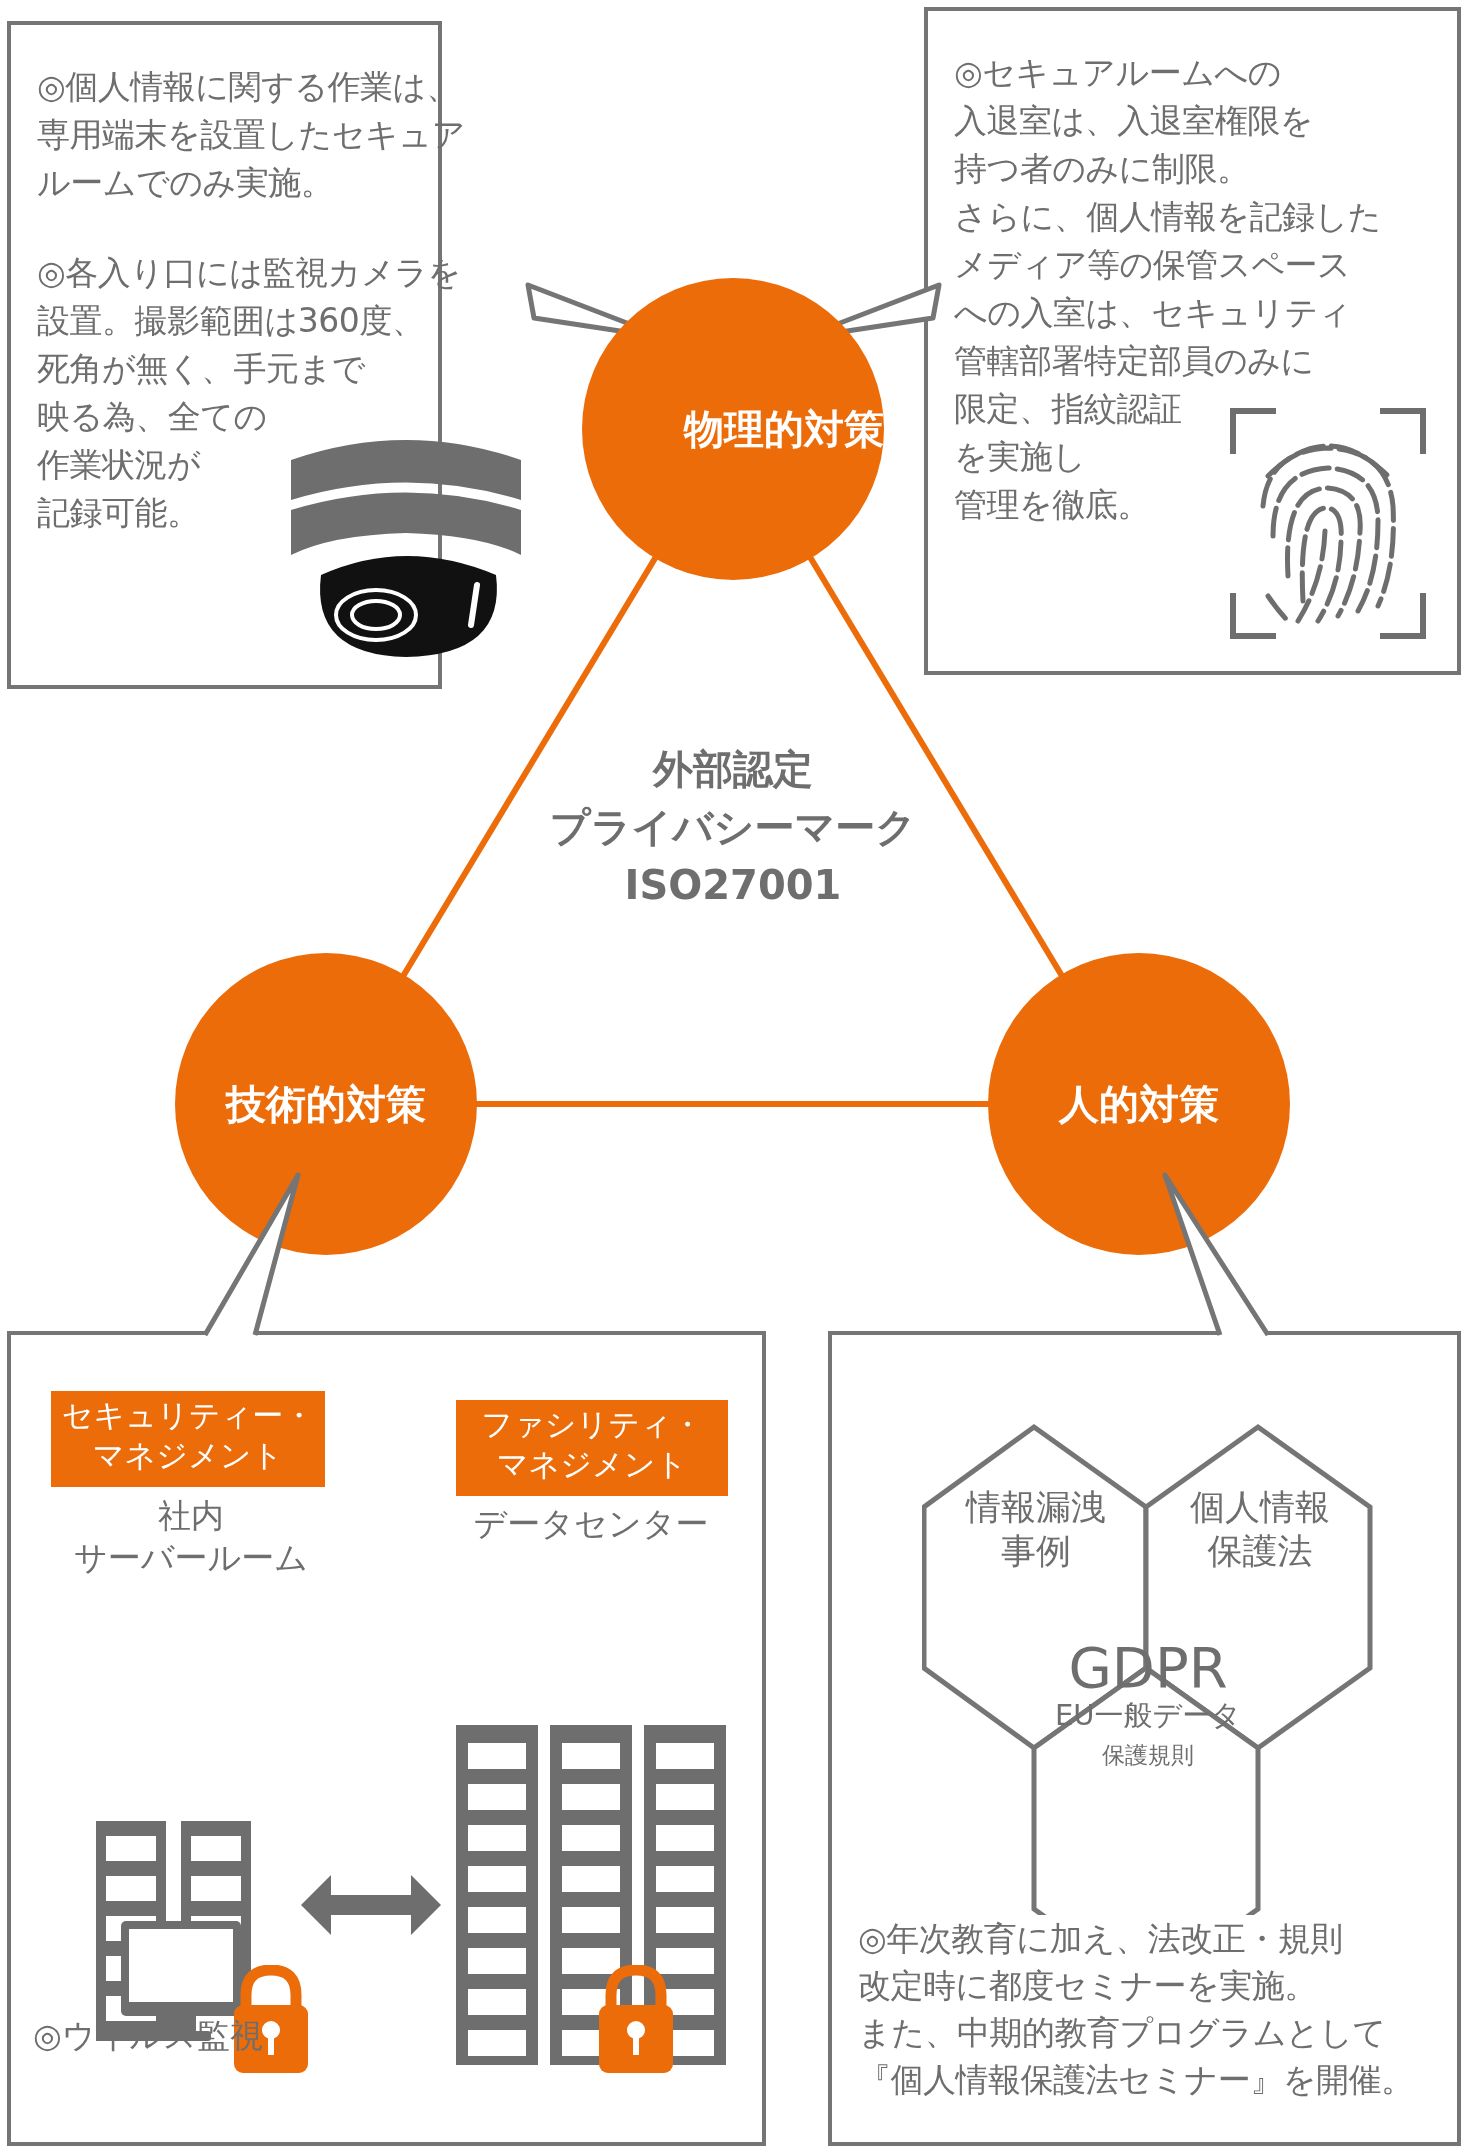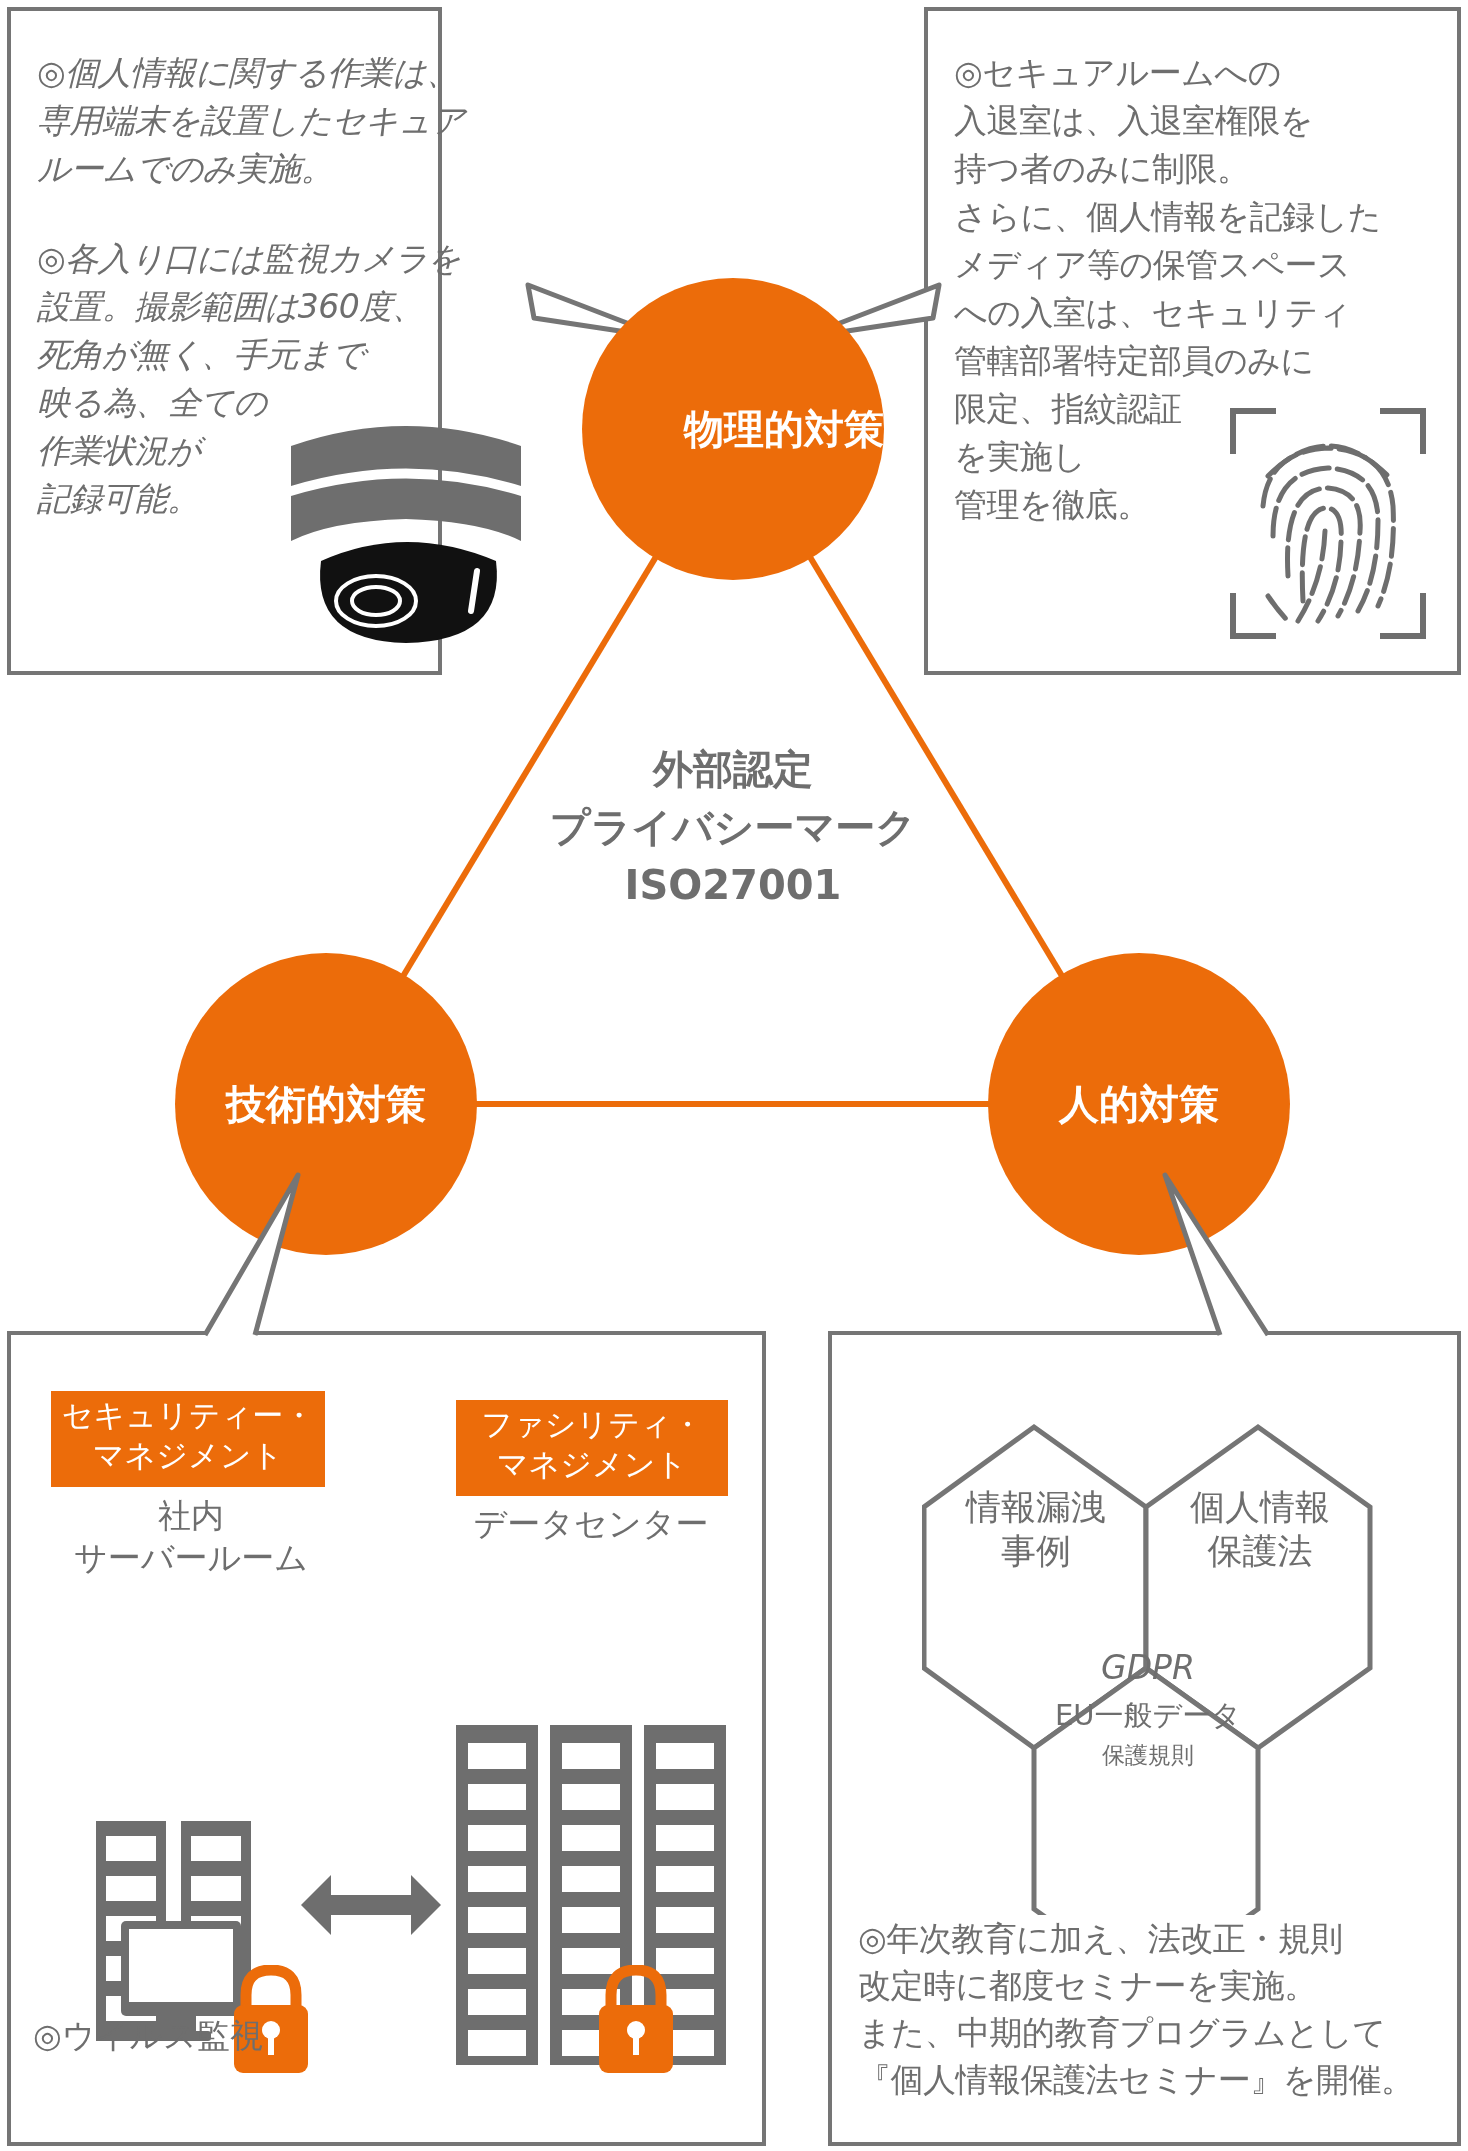--- a/index.html
+++ b/index.html
@@ -21,21 +21,21 @@
 </style>
 </head>
 <body>
 
 <svg class="abs" style="left:0;top:0;" width="1468" height="2151">
   <line x1="733" y1="429" x2="326" y2="1104" stroke="#ec6c0a" stroke-width="6"></line>
   <line x1="733" y1="429" x2="1139" y2="1104" stroke="#ec6c0a" stroke-width="6"></line>
   <line x1="326" y1="1104" x2="1139" y2="1104" stroke="#ec6c0a" stroke-width="6"></line>
 </svg>
 
-<div class="box" style="left:7px;top:7px;width:435px;height:668px;font-style:italic;">
+<div class="box" style="left:7px;top:21px;width:435px;height:668px;">
   <div class="txt" style="left:26px;top:38px;">◎個人情報に関する作業は、
 専用端末を設置したセキュア
 ルームでのみ実施。</div>
   <div class="txt" style="left:26px;top:224px;">◎各入り口には監視カメラを
 設置。撮影範囲は360度、
 死角が無く、手元まで
 映る為、全ての
 作業状況が
 記録可能。</div>
   <svg class="abs" style="left:270px;top:400px;" width="250" height="240" viewBox="0 0 250 240">
@@ -206,21 +206,21 @@
   </svg>
   <div class="hex-text" style="left:92px;top:150px;width:224px;font-size:35px;line-height:44px;">
     <div>情報漏洩</div>
     <div>事例</div>
   </div>
   <div class="hex-text" style="left:316px;top:150px;width:224px;font-size:35px;line-height:44px;">
     <div>個人情報</div>
     <div>保護法</div>
   </div>
   <div class="hex-text" style="left:204px;top:306px;width:224px;">
-    <div style="font-size:33px;line-height:54px;font-style:italic;">GDPR</div>
+    <div style="font-size:56px;line-height:54px;">GDPR</div>
     <div style="font-size:29px;line-height:40px;">EU一般データ</div>
     <div style="font-size:23px;line-height:40px;">保護規則</div>
   </div>
   <div class="txt" style="left:26px;top:580px;line-height:47px;">◎年次教育に加え、法改正・規則
 改定時に都度セミナーを実施。
 また、中期的教育プログラムとして
 『個人情報保護法セミナー』を開催。</div>
 </div>
 
 <svg class="abs" style="left:0;top:1150px;" width="1468" height="220">

